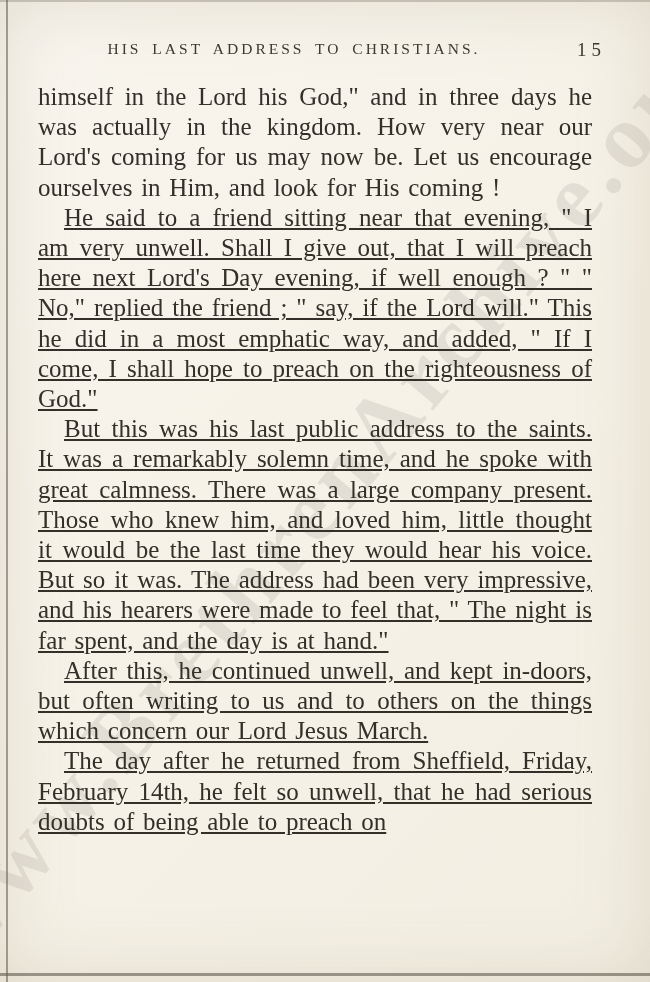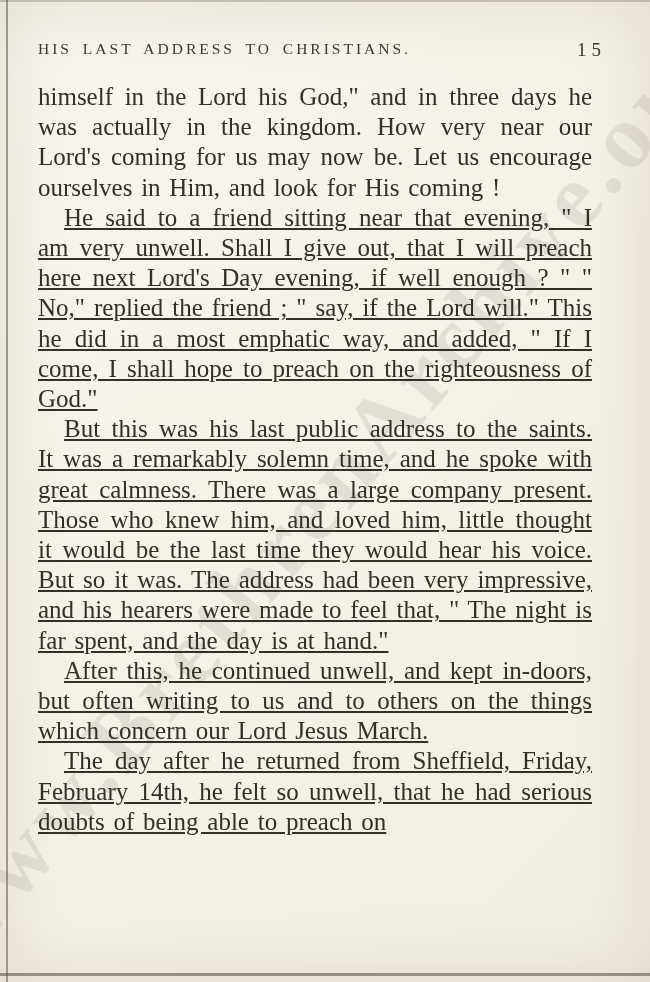--- a/index.html
+++ b/index.html
@@ -46,20 +46,21 @@
     position: absolute;
     top: 40px;
     left: 38px;
     right: 40px;
     height: 24px;
   }
   .running-title {
     position: absolute;
     left: 0;
     right: 60px;
+    text-align: center;
     font-size: 15.5px;
     letter-spacing: 3px;
     word-spacing: 4px;
     color: #3c372f;
     text-transform: uppercase;
   }
   .page-number {
     position: absolute;
     right: 4px;
     top: -1px;

